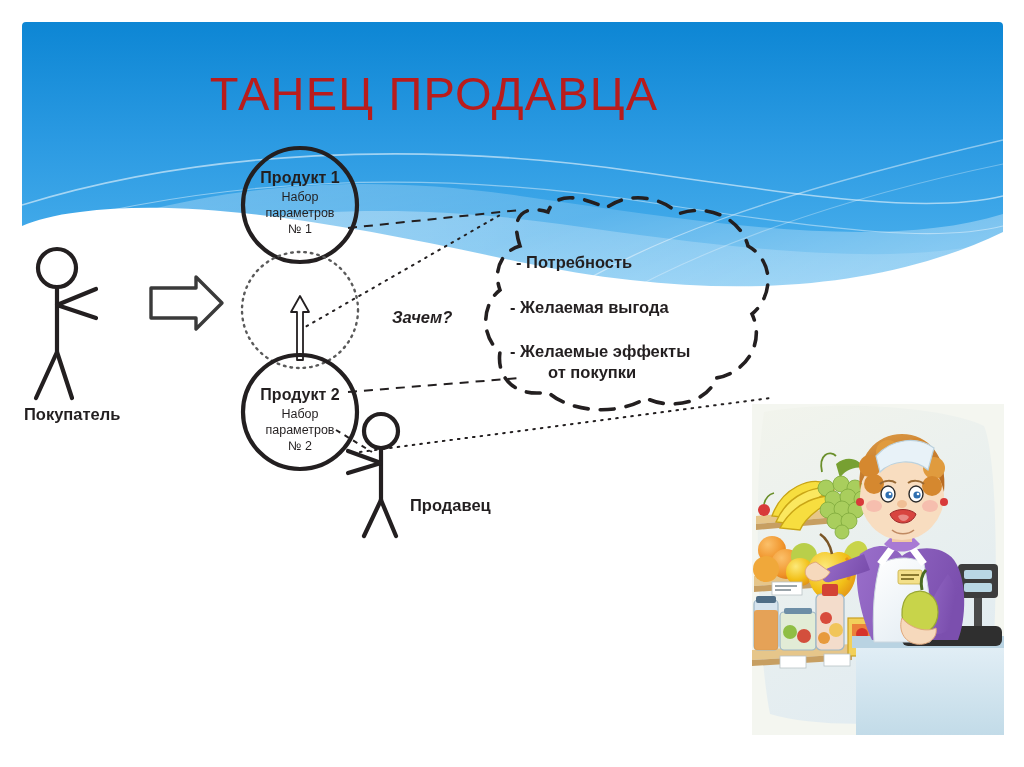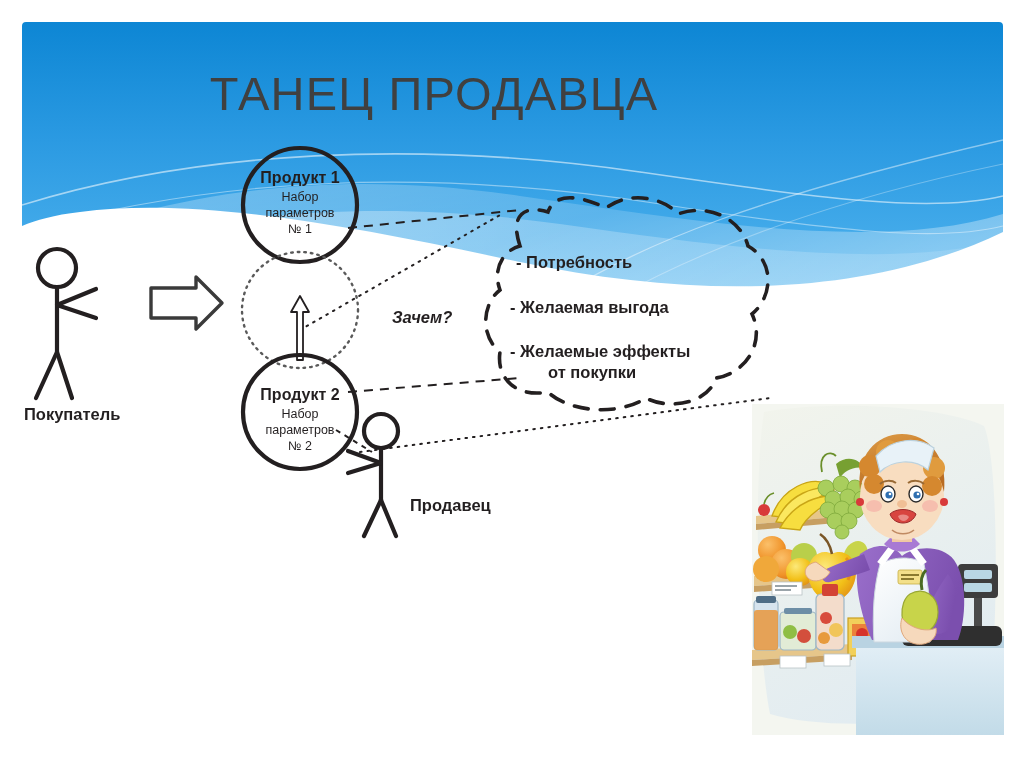--- a/index.html
+++ b/index.html
@@ -28,21 +28,21 @@
     width: 1024px;
     height: 767px;
   }
   
   #slide-title {
     position: absolute;
     left: 0;
     top: 66px;
     width: 868px;
     text-align: center;
-    color: #404040;
+    color: #b91c1c;
     font-family: "Liberation Sans", sans-serif;
     font-weight: 400;
     font-size: 47px;
     letter-spacing: 1.2px;
     line-height: 56px;
     white-space: nowrap;
   }
   
   #diagram {
     position: absolute;

